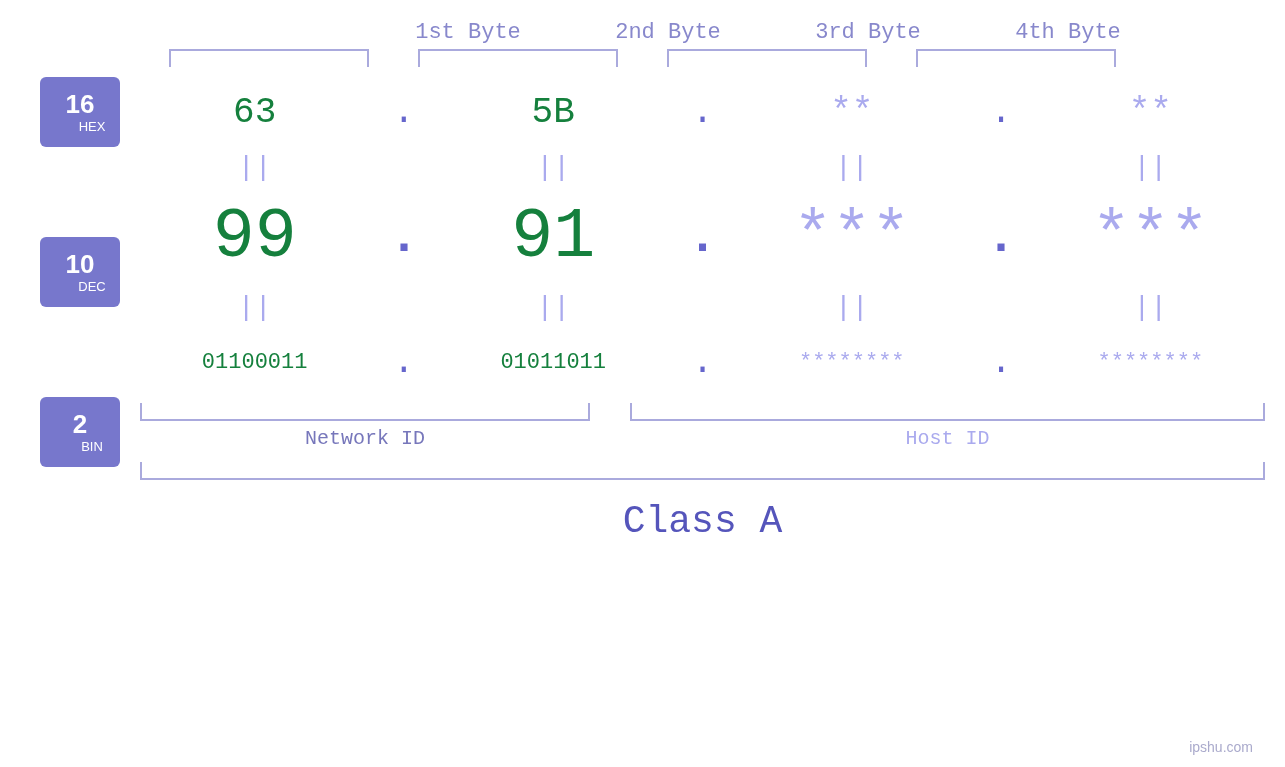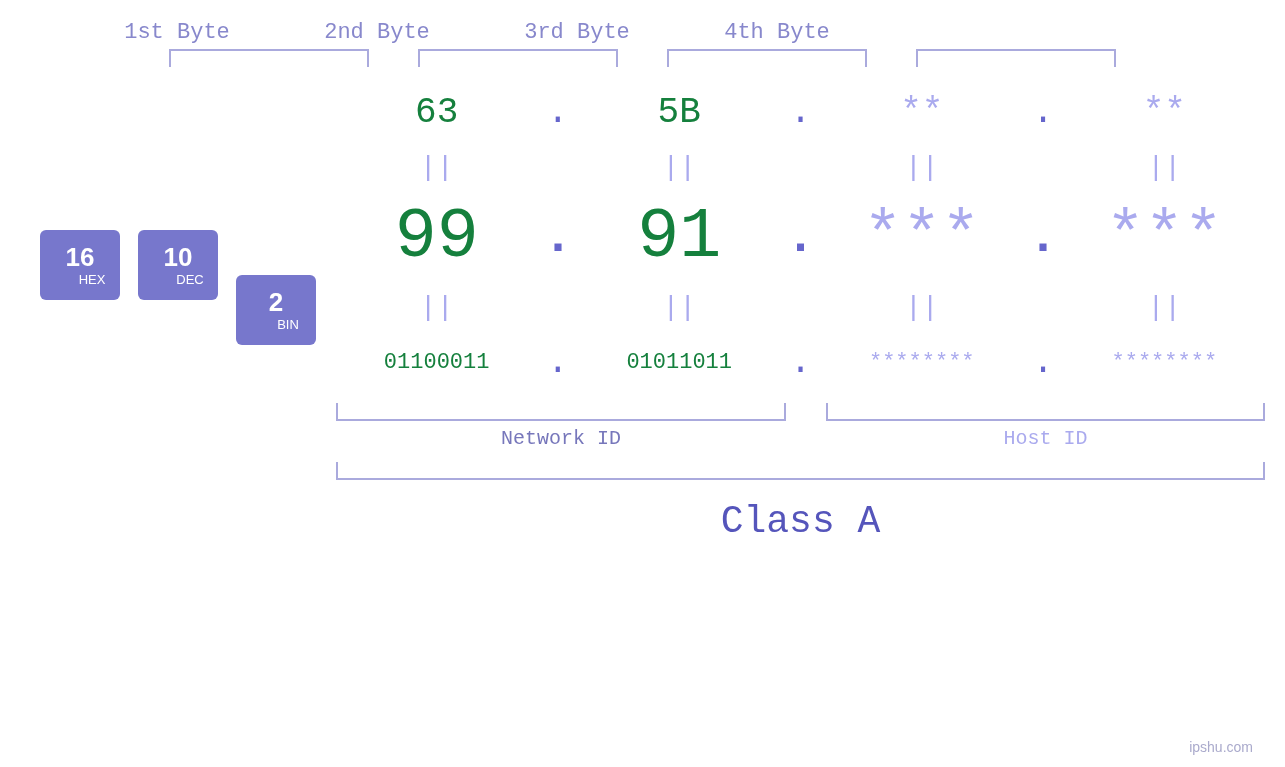--- a/index.html
+++ b/index.html
@@ -19,23 +19,23 @@
       position: relative;
       display: flex;
       flex-direction: column;
       align-items: center;
     }
 
     
     .byte-headers {
       display: flex;
       width: 100%;
-      padding: 0 77px;
+      padding: 0 117px;
       margin-top: 20px;
-      justify-content: flex-start;
+      justify-content: flex-end;
     }
 
     .byte-header {
       color: #8888cc;
       font-size: 22px;
       font-family: 'Courier New', Courier, monospace;
       text-align: center;
       width: 200px;
     }
 
@@ -52,25 +52,25 @@
       width: 200px;
       height: 18px;
       border-top: 2px solid #aaaadd;
       border-left: 2px solid #aaaadd;
       border-right: 2px solid #aaaadd;
     }
 
     
     .badges-col {
       display: flex;
-      flex-direction: row;
+      flex-direction: column;
       align-items: center;
       margin-left: 40px;
       margin-top: 0;
-      gap: 18px;
+      gap: 0;
     }
 
     .badge {
       background: #7777cc;
       color: white;
       border-radius: 6px;
       width: 80px;
       height: 70px;
       display: flex;
       flex-direction: column;

